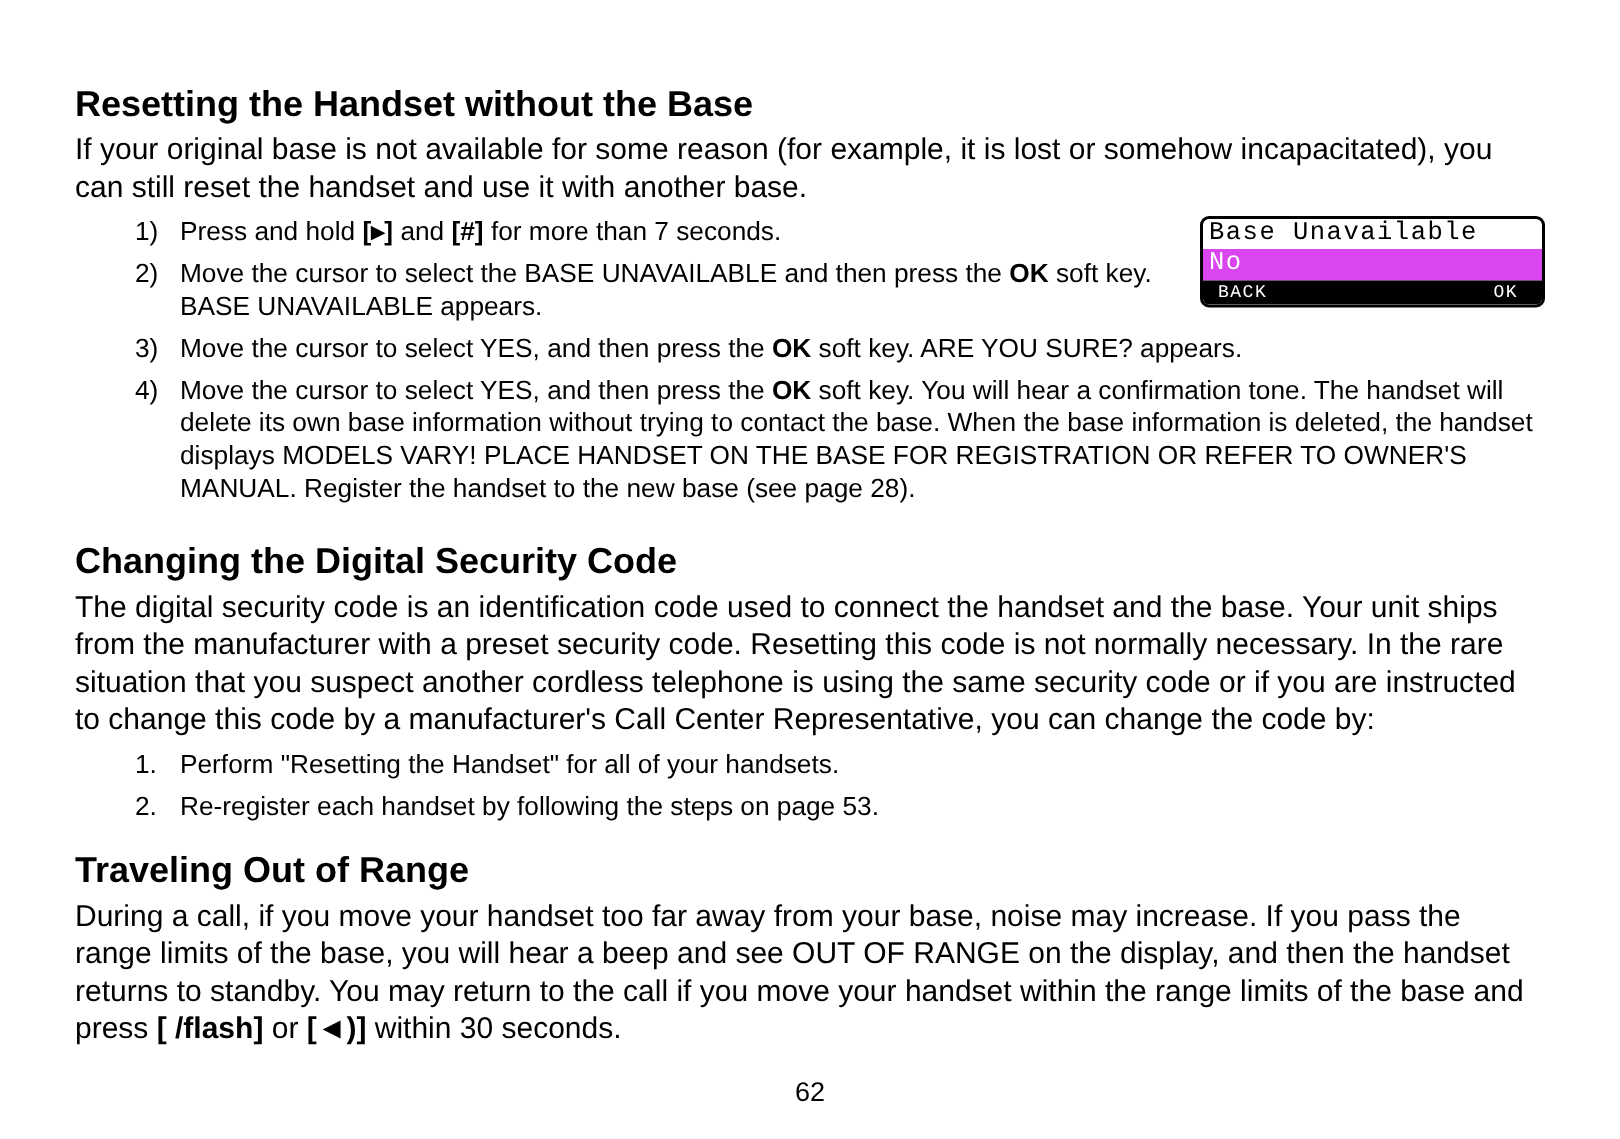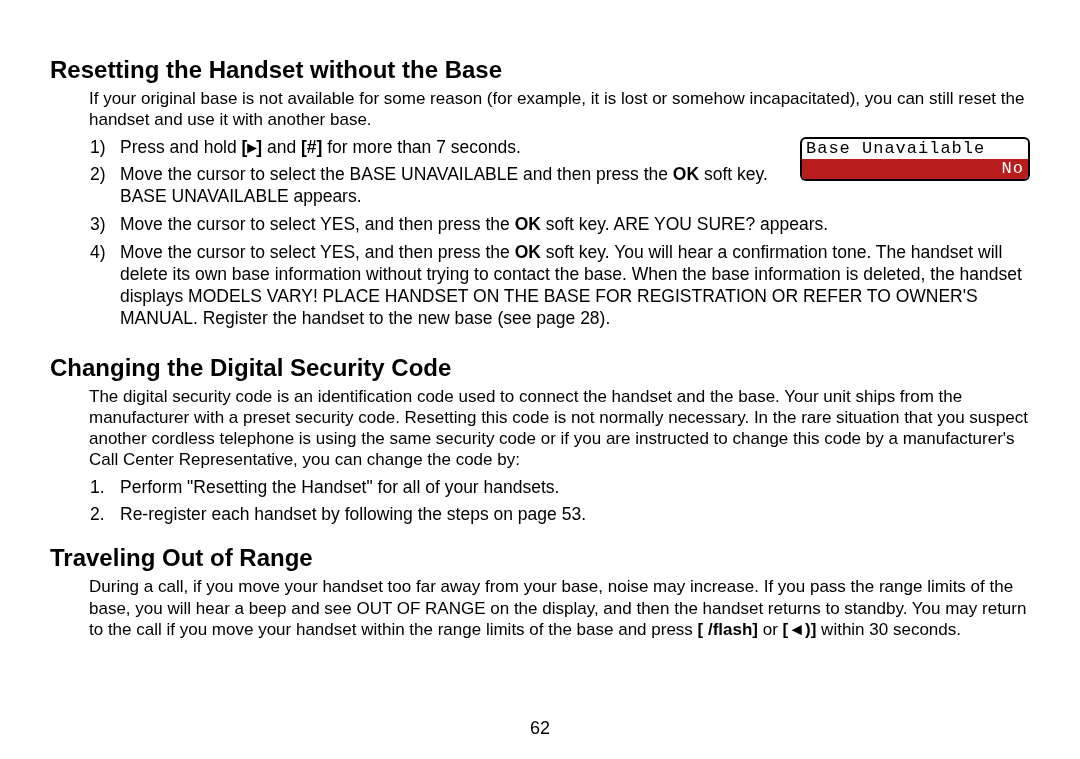--- a/index.html
+++ b/index.html
@@ -13,24 +13,23 @@
     position: relative;
   }
   h2 {
     font-size: 24px;
     font-weight: bold;
     margin-bottom: 4px;
     margin-top: 18px;
   }
   h2:first-of-type { margin-top: 16px; }
   p.body {
-    font-size: 17px;
+    font-size: 20px;
     line-height: 1.25;
     margin-bottom: 6px;
-    margin-left: 39px;
   }
   ol.numbered {
     list-style: none;
     padding-left: 40px;
     font-size: 17.5px;
     line-height: 1.25;
   }
   ol.numbered li {
     position: relative;
     padding-left: 30px;
@@ -55,23 +54,22 @@
     margin-left: 8px;
     margin-bottom: 9px;
     overflow: hidden;
   }
   .lcd-row {
     padding: 0 4px;
     line-height: 1.2;
     letter-spacing: 1px;
   }
   .lcd-row.inverted {
-    background: #b91c1c;
+    background: #d946ef;
     color: #fff;
-    text-align: right;
   }
   .lcd-softkeys {
     display: flex;
     background: #000;
     color: #fff;
     font-size: 12px;
     letter-spacing: 1px;
   }
   .lcd-softkeys .sk {
     flex: 1;
@@ -98,20 +96,24 @@
 <body>
 
 <h2>Resetting the Handset without the Base</h2>
 <p class="body">If your original base is not available for some reason (for example, it is lost or somehow incapacitated), you can still reset the handset and use it with another base.</p>
 
 <div class="with-figure-wrap clearfix">
 
   <div class="lcd-figure">
     <div class="lcd-row">Base Unavailable</div>
     <div class="lcd-row inverted">No</div>
+    <div class="lcd-softkeys">
+      <div class="sk left">BACK</div>
+      <div class="sk right">OK</div>
+    </div>
   </div>
 
   <ol class="numbered">
     <li>
       <span class="num">1)</span>
       <span>Press and hold </span><span class="icon-key">[▸]</span><span> and </span><span class="icon-key">[#]</span><span> for more than 7 seconds.</span>
     </li>
     <li>
       <span class="num">2)</span>
       <span>Move the cursor to select the BASE UNAVAILABLE and then press the </span><b>OK</b><span> soft key. BASE UNAVAILABLE appears.</span>

